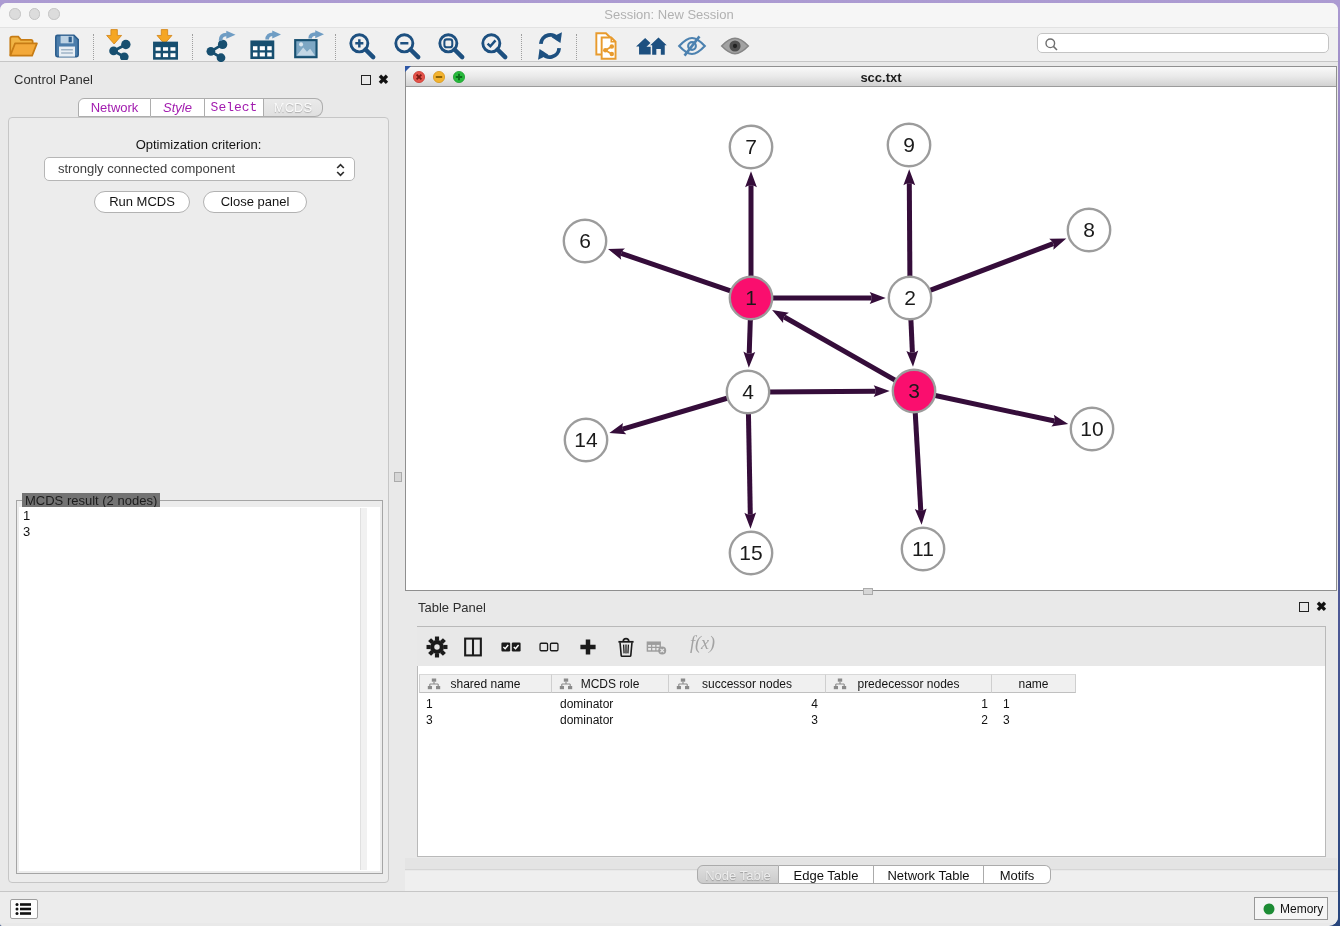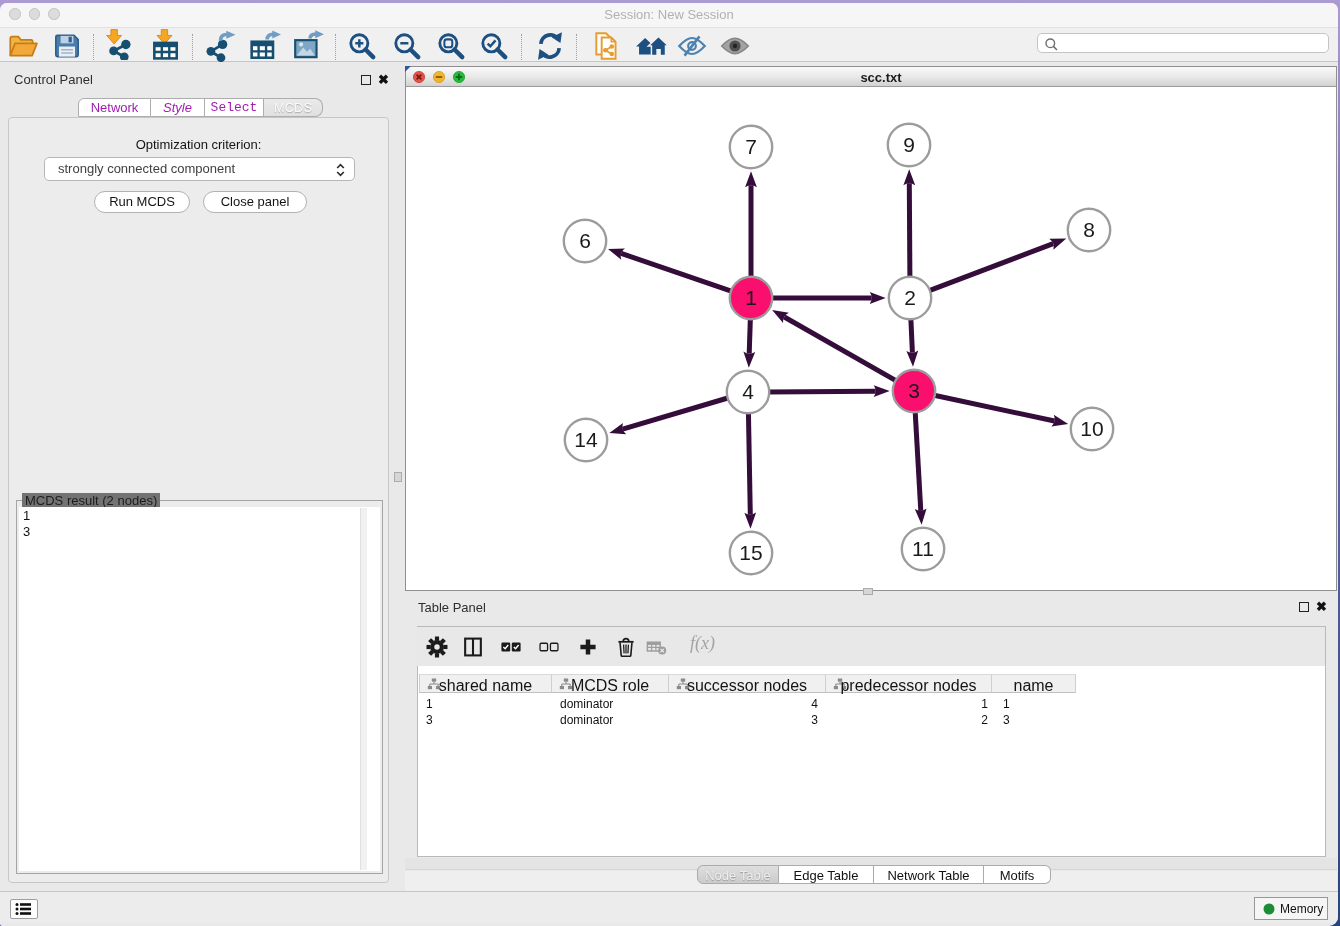--- a/index.html
+++ b/index.html
@@ -61,21 +61,21 @@
 #nettitle .t { position:absolute; left:10px; top:3px; width:930px; text-align:center;
   font-size:13px; font-weight:700; color:#1c1c1c; }
 
 #tp-title { position:absolute; left:418px; top:600px; font-size:13px; color:#2e2e2e; }
 #tp-panel { position:absolute; left:417px; top:626px; width:909px; height:231px;
   background:#fff; border:1px solid #b9b9b9; }
 #tp-toolbar { position:absolute; left:417px; top:627px; width:908px; height:39px;
   background:#e8e8e8; }
 .hcell { position:absolute; top:674px; height:19px; background:#f0f0f0;
   border-top:1px solid #d8d8d8; border-right:1px solid #cfcfcf; border-bottom:1px solid #c0c0c0;
-  font-size:16px; color:#141414;padding-left:16px; }
+  font-size:12px; color:#141414;padding-left:16px; }
 .hcell span { position:absolute; left:0; right:0; top:2px; text-align:center; }
 .cell { position:absolute; font-size:12px; color:#111; }
 .bttab { position:absolute; top:865px; height:19px; font-size:13px; font-weight:500; color:#111;
   background:#fff; border:1px solid #ababab; text-align:center; line-height:19px; }
 
 #statusbar { position:absolute; left:0; top:891px; width:1338px; height:32px;
   background:#ececec; border-top:1px solid #c6c6c6; }
 #listbtn { position:absolute; left:10px; top:899px; width:28px; height:20px;
   background:#fdfdfd; border:1px solid #9f9f9f; border-radius:2px; }
 #membtn { position:absolute; left:1254px; top:897px; width:74px; height:23px;

